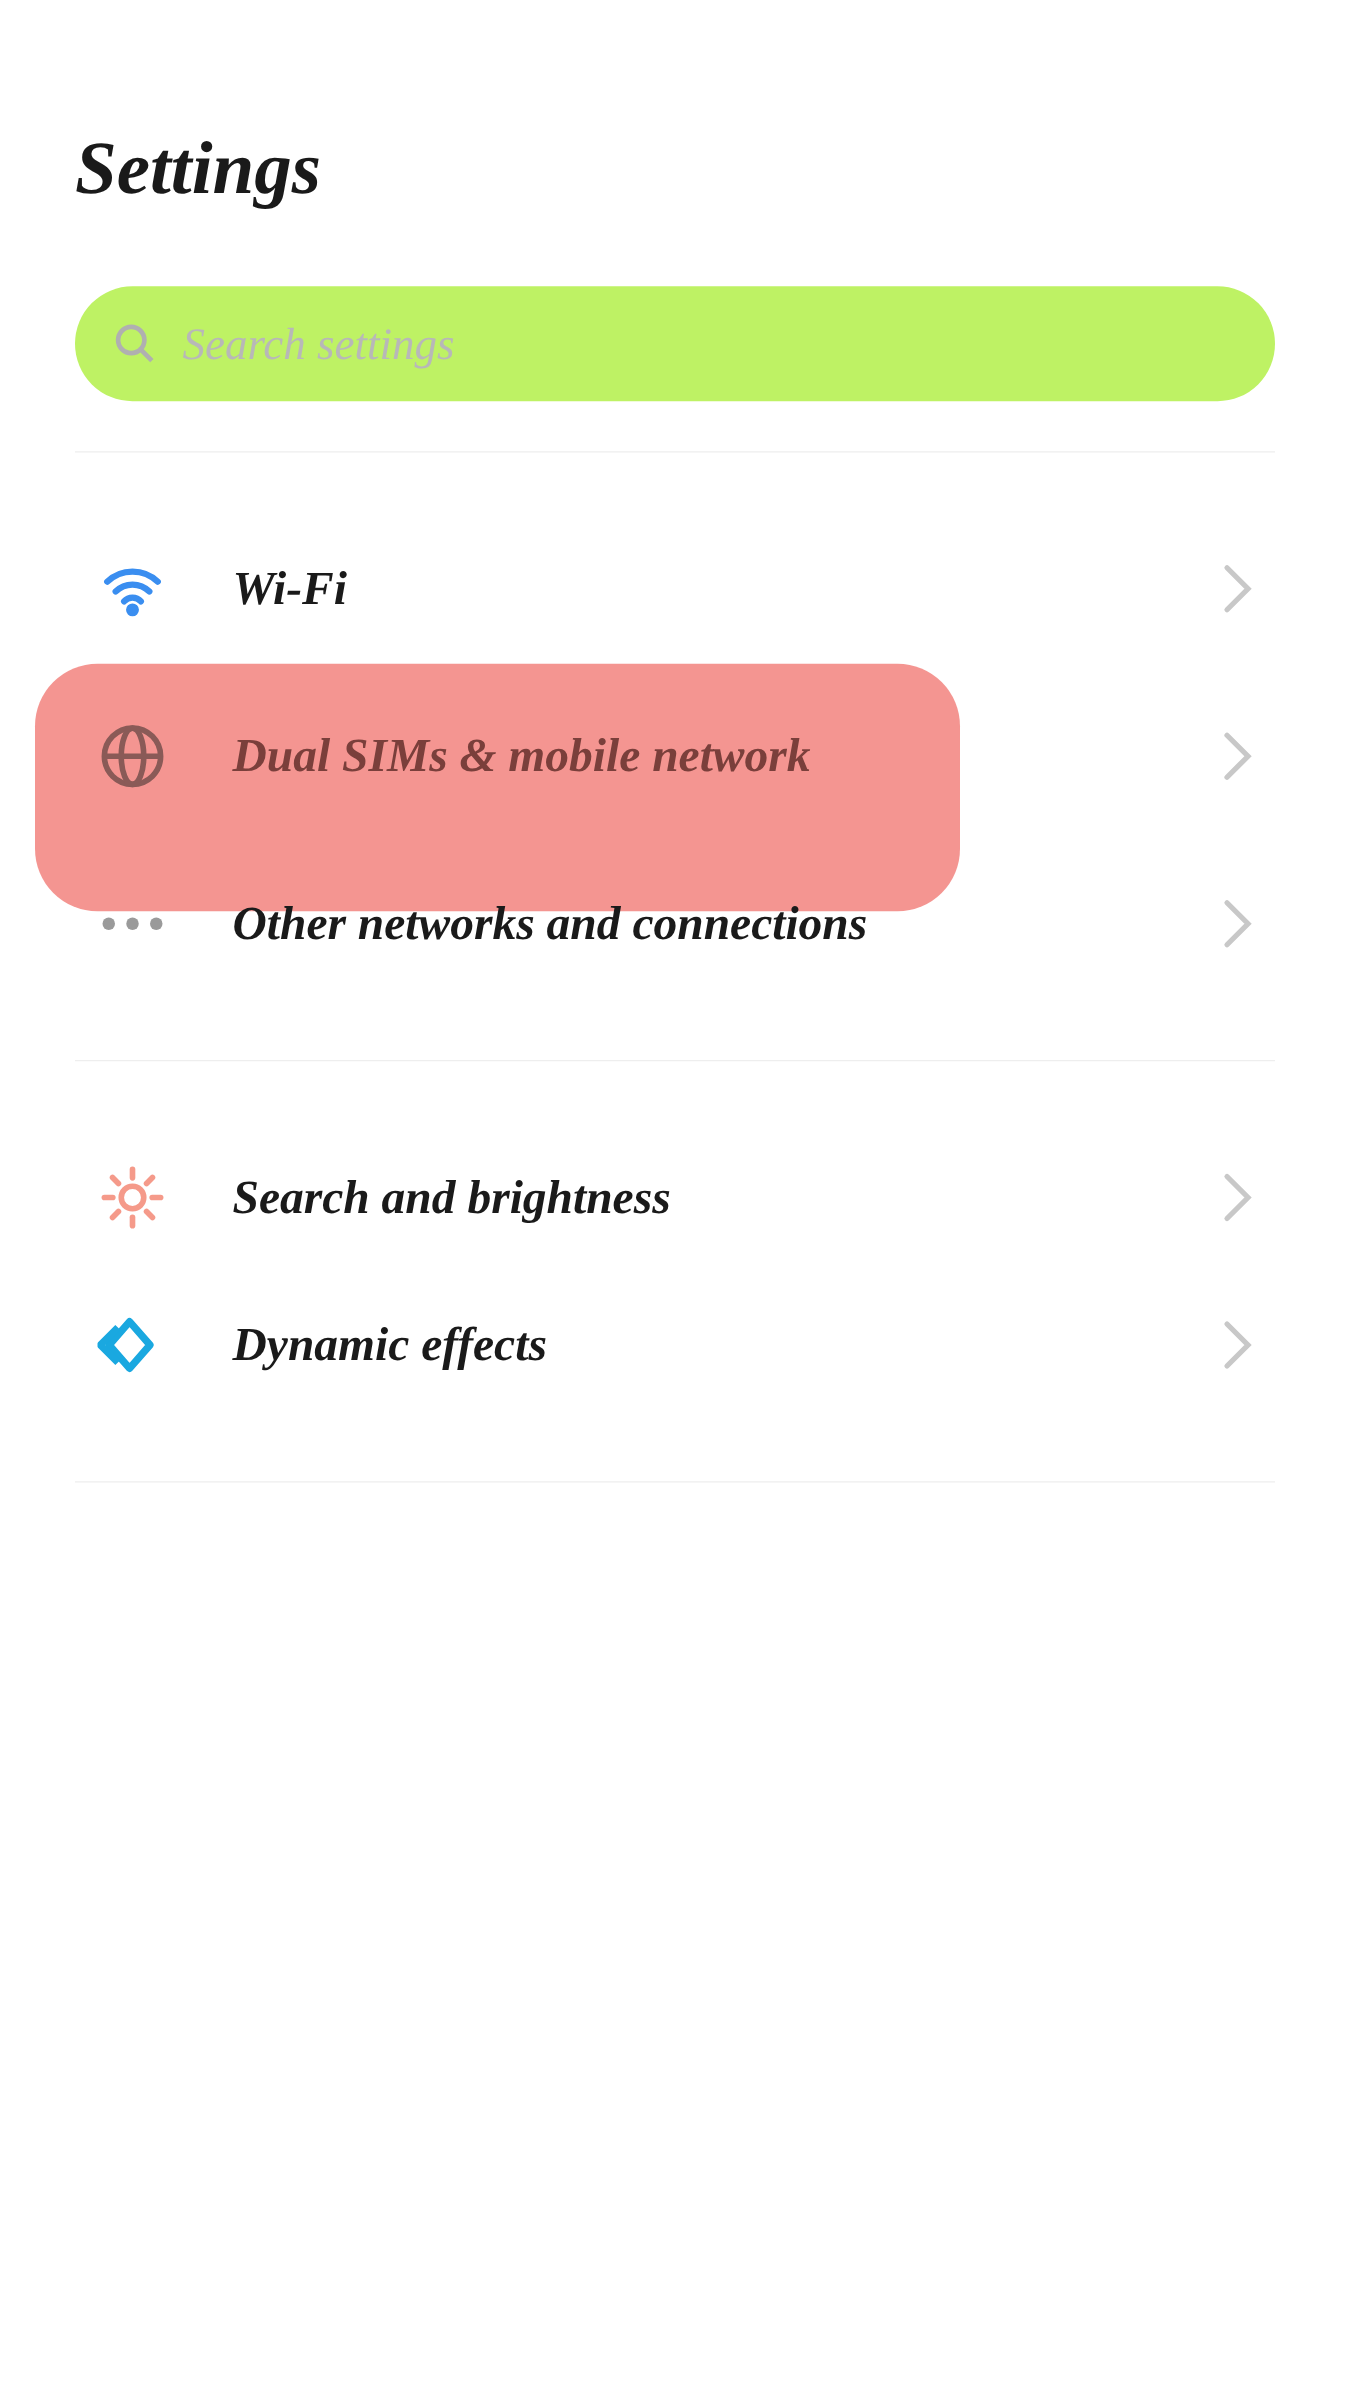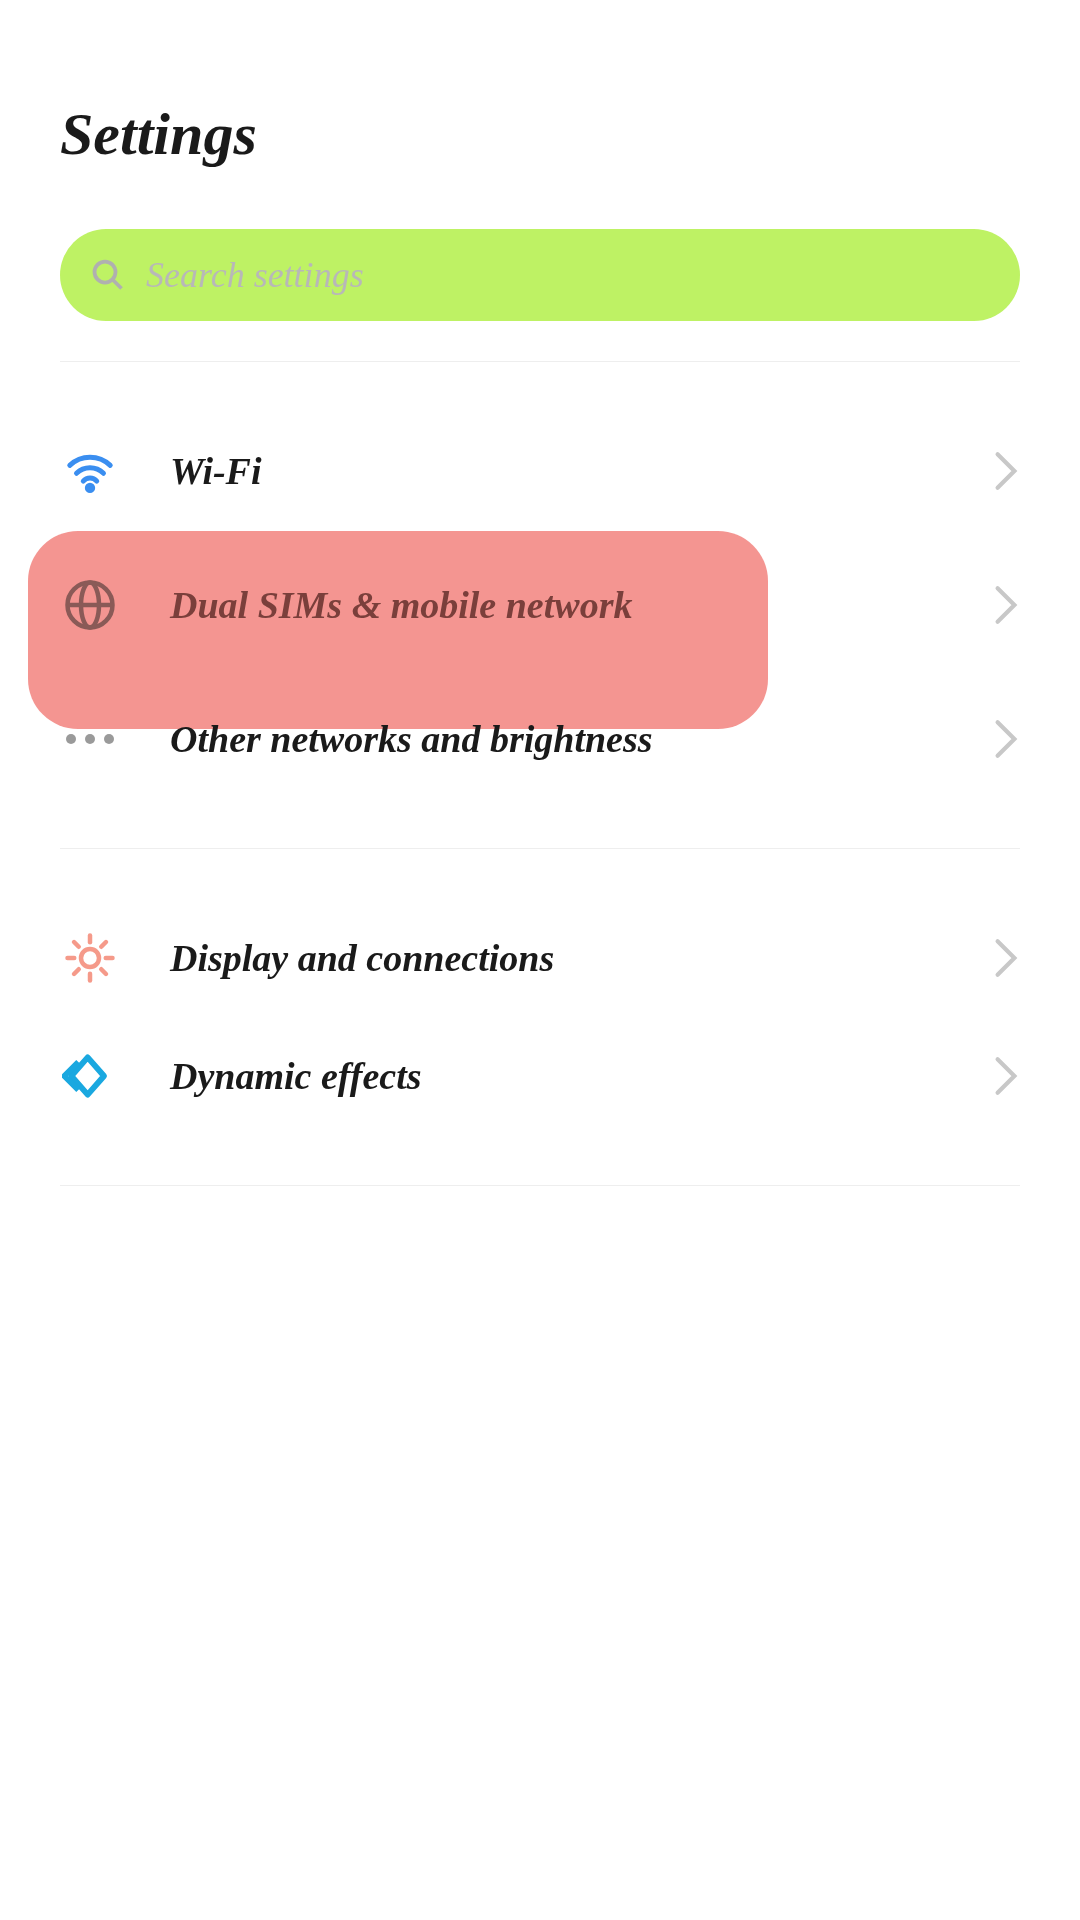--- a/index.html
+++ b/index.html
@@ -53,21 +53,21 @@
     }
     .search-input::placeholder {
       color: #b8b8b8;
     }
     .section-divider {
       height: 1px;
       background: #eeeeee;
       margin: 0 60px;
     }
     .section {
-      padding: 50px 0;
+      padding: 50px 16px;
     }
     .list-item {
       display: flex;
       align-items: center;
       height: 118px;
       padding: 0 60px;
       position: relative;
     }
     .icon-wrap {
       width: 60px;
@@ -168,21 +168,21 @@
   </div>
 
   <div class="list-item">
     <span class="icon-wrap">
       <svg width="54" height="14" viewBox="0 0 54 14">
         <circle cx="8" cy="7" r="5" fill="#9a9a9a"></circle>
         <circle cx="27" cy="7" r="5" fill="#9a9a9a"></circle>
         <circle cx="46" cy="7" r="5" fill="#9a9a9a"></circle>
       </svg>
     </span>
-    <span class="item-label">Other networks and brightness</span>
+    <span class="item-label">Other networks and connections</span>
     <span class="chevron">
       <svg width="28" height="42" viewBox="0 0 12 20" fill="none" stroke="#c8c8c8" stroke-width="2" stroke-linecap="round">
         <path d="M2 2 L10 10 L2 18"></path>
       </svg>
     </span>
   </div>
 
 </div>
 
 <div class="section-divider"></div>
@@ -197,21 +197,21 @@
         <line x1="12" y1="2" x2="12" y2="5"></line>
         <line x1="12" y1="19" x2="12" y2="22"></line>
         <line x1="2" y1="12" x2="5" y2="12"></line>
         <line x1="19" y1="12" x2="22" y2="12"></line>
         <line x1="4.9" y1="4.9" x2="7" y2="7"></line>
         <line x1="17" y1="17" x2="19.1" y2="19.1"></line>
         <line x1="4.9" y1="19.1" x2="7" y2="17"></line>
         <line x1="17" y1="7" x2="19.1" y2="4.9"></line>
       </svg>
     </span>
-    <span class="item-label">Display and connections</span>
+    <span class="item-label">Search and brightness</span>
     <span class="chevron">
       <svg width="28" height="42" viewBox="0 0 12 20" fill="none" stroke="#c8c8c8" stroke-width="2" stroke-linecap="round">
         <path d="M2 2 L10 10 L2 18"></path>
       </svg>
     </span>
   </div>
 
 
   <div class="list-item">
     <span class="icon-wrap">

